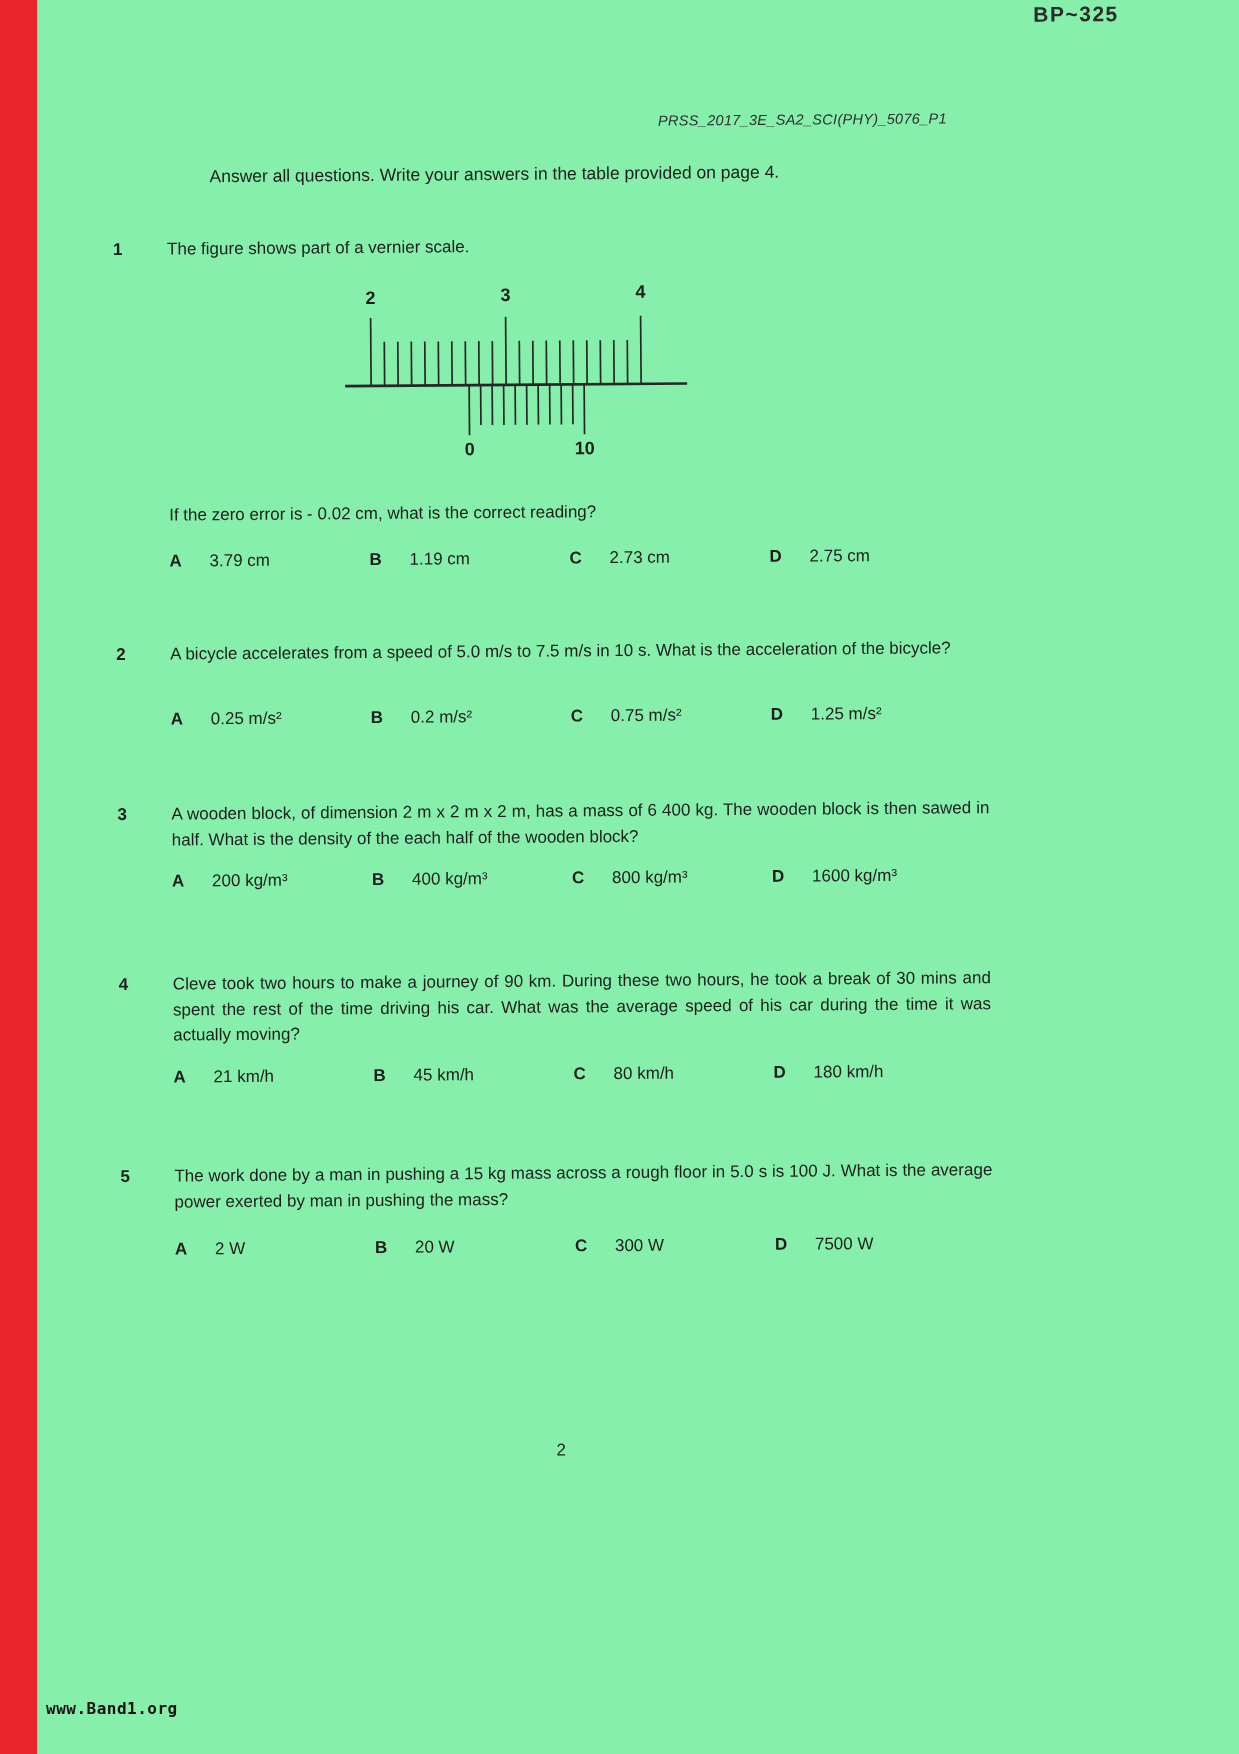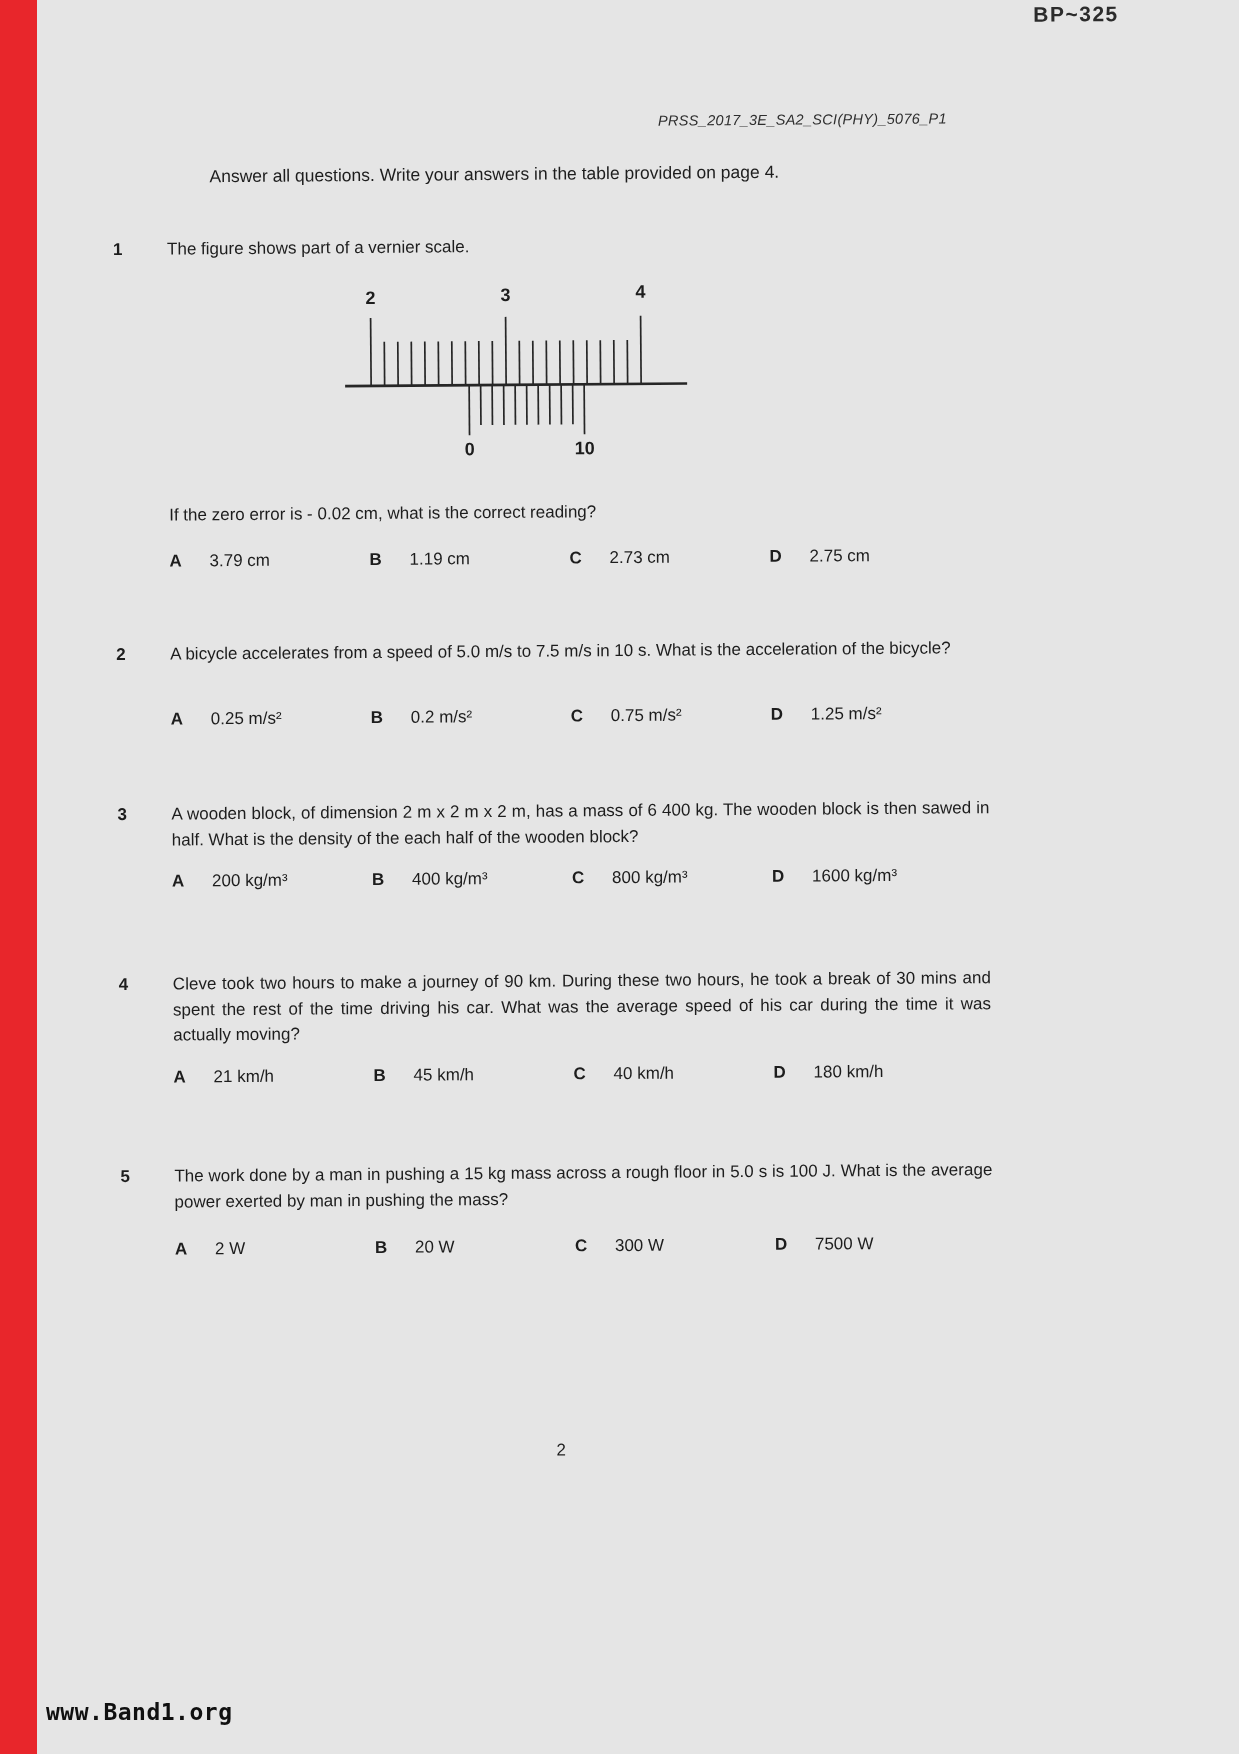--- a/index.html
+++ b/index.html
@@ -1,38 +1,38 @@
 <!DOCTYPE html>
 <html><head>
 <meta charset="utf-8">
 <style>
   html,body{margin:0;padding:0;}
   body{width:1239px;height:1754px;background:#ffffff;}
-  .page{position:relative;width:1239px;height:1754px;background:#e5e5e5;overflow:hidden;
+  .page{position:relative;width:1239px;height:1754px;background:#86efac;overflow:hidden;
         font-family:"Liberation Sans",sans-serif;color:#1d1d1d;}
   .content{position:absolute;left:0;top:0;width:100%;height:100%;transform:rotate(-0.45deg);}
   .stripe{position:absolute;left:0;top:0;width:37px;height:1754px;background:#e8262b;}
   .stamp{position:absolute;top:6px;left:1040px;font-size:21px;font-weight:700;letter-spacing:1.5px;color:#2b2b2b;}
   .doccode{position:absolute;top:113px;left:664px;font-style:italic;font-size:14.5px;letter-spacing:.3px;color:#2e2e2e;}
   .instruction{position:absolute;top:163px;left:215px;font-size:17.5px;}
   .qrow{position:absolute;left:118px;width:872px;display:flex;font-size:17px;line-height:1.5;}
   .qnum{width:54px;font-weight:700;flex-shrink:0;}
   .qtext{flex:1;text-align:justify;}
   .prompt{position:absolute;left:172px;font-size:17px;}
   .optrow{position:absolute;left:172px;width:880px;display:flex;font-size:17px;}
   .opt{width:200px;display:flex;}
   .opt:last-child{width:250px;}
   .ol{font-weight:700;width:40px;flex-shrink:0;}
   .figure{position:absolute;left:345px;top:284px;}
   .figlabel{font-family:"Liberation Sans",sans-serif;font-size:18px;font-weight:700;fill:#1d1d1d;}
   #main-ticks line,#vernier-ticks line{stroke:#262626;stroke-width:1.7;}
   .baseline{stroke:#262626;stroke-width:2.6;}
   .pagenum{position:absolute;top:1440px;left:552px;font-size:17px;}
   .watermark{position:absolute;top:1699px;left:46px;font-family:"DejaVu Sans Mono",monospace;
-             font-size:23px;font-weight:700;color:#101010;letter-spacing:.5px;}
+             font-size:16px;font-weight:700;color:#101010;letter-spacing:.5px;}
 </style>
 </head>
 <body>
 
 <div class="page">
   <div class="stripe" style="background: rgb(232, 38, 43);"></div>
 
   <div class="content">
 
     <div class="stamp">BP~325</div>
@@ -166,21 +166,21 @@
       <div class="opt">
           <span class="ol">A</span>
           <span class="ov">21 km/h</span>
         </div>
       <div class="opt">
           <span class="ol">B</span>
           <span class="ov">45 km/h</span>
         </div>
       <div class="opt">
           <span class="ol">C</span>
-          <span class="ov">40 km/h</span>
+          <span class="ov">80 km/h</span>
         </div>
       <div class="opt">
           <span class="ol">D</span>
           <span class="ov">180 km/h</span>
         </div>
     </div>
 
     <div class="qrow" style="top:1160px">
       <div class="qnum">5</div>
       <div class="qtext">The work done by a man in pushing a 15 kg mass across a rough floor in 5.0 s is 100 J. What is the average power exerted by man in pushing the mass?</div>

